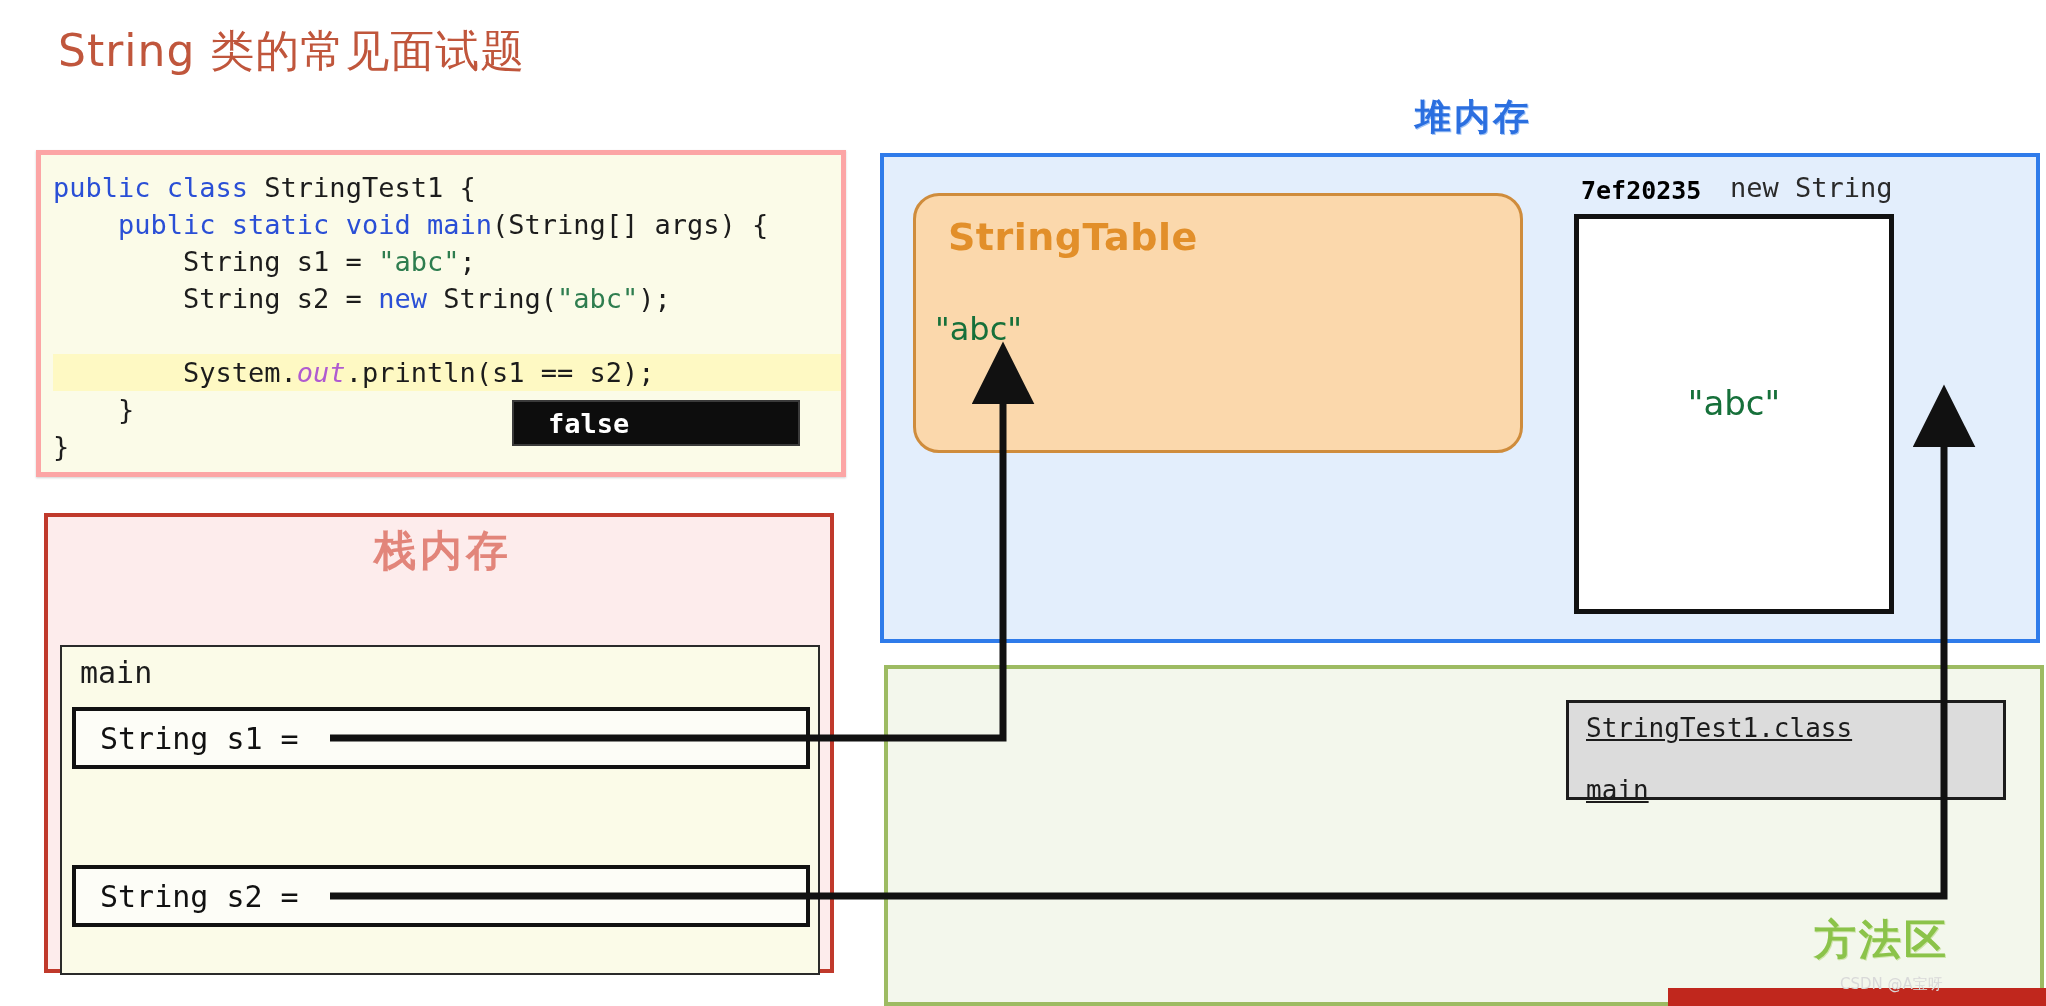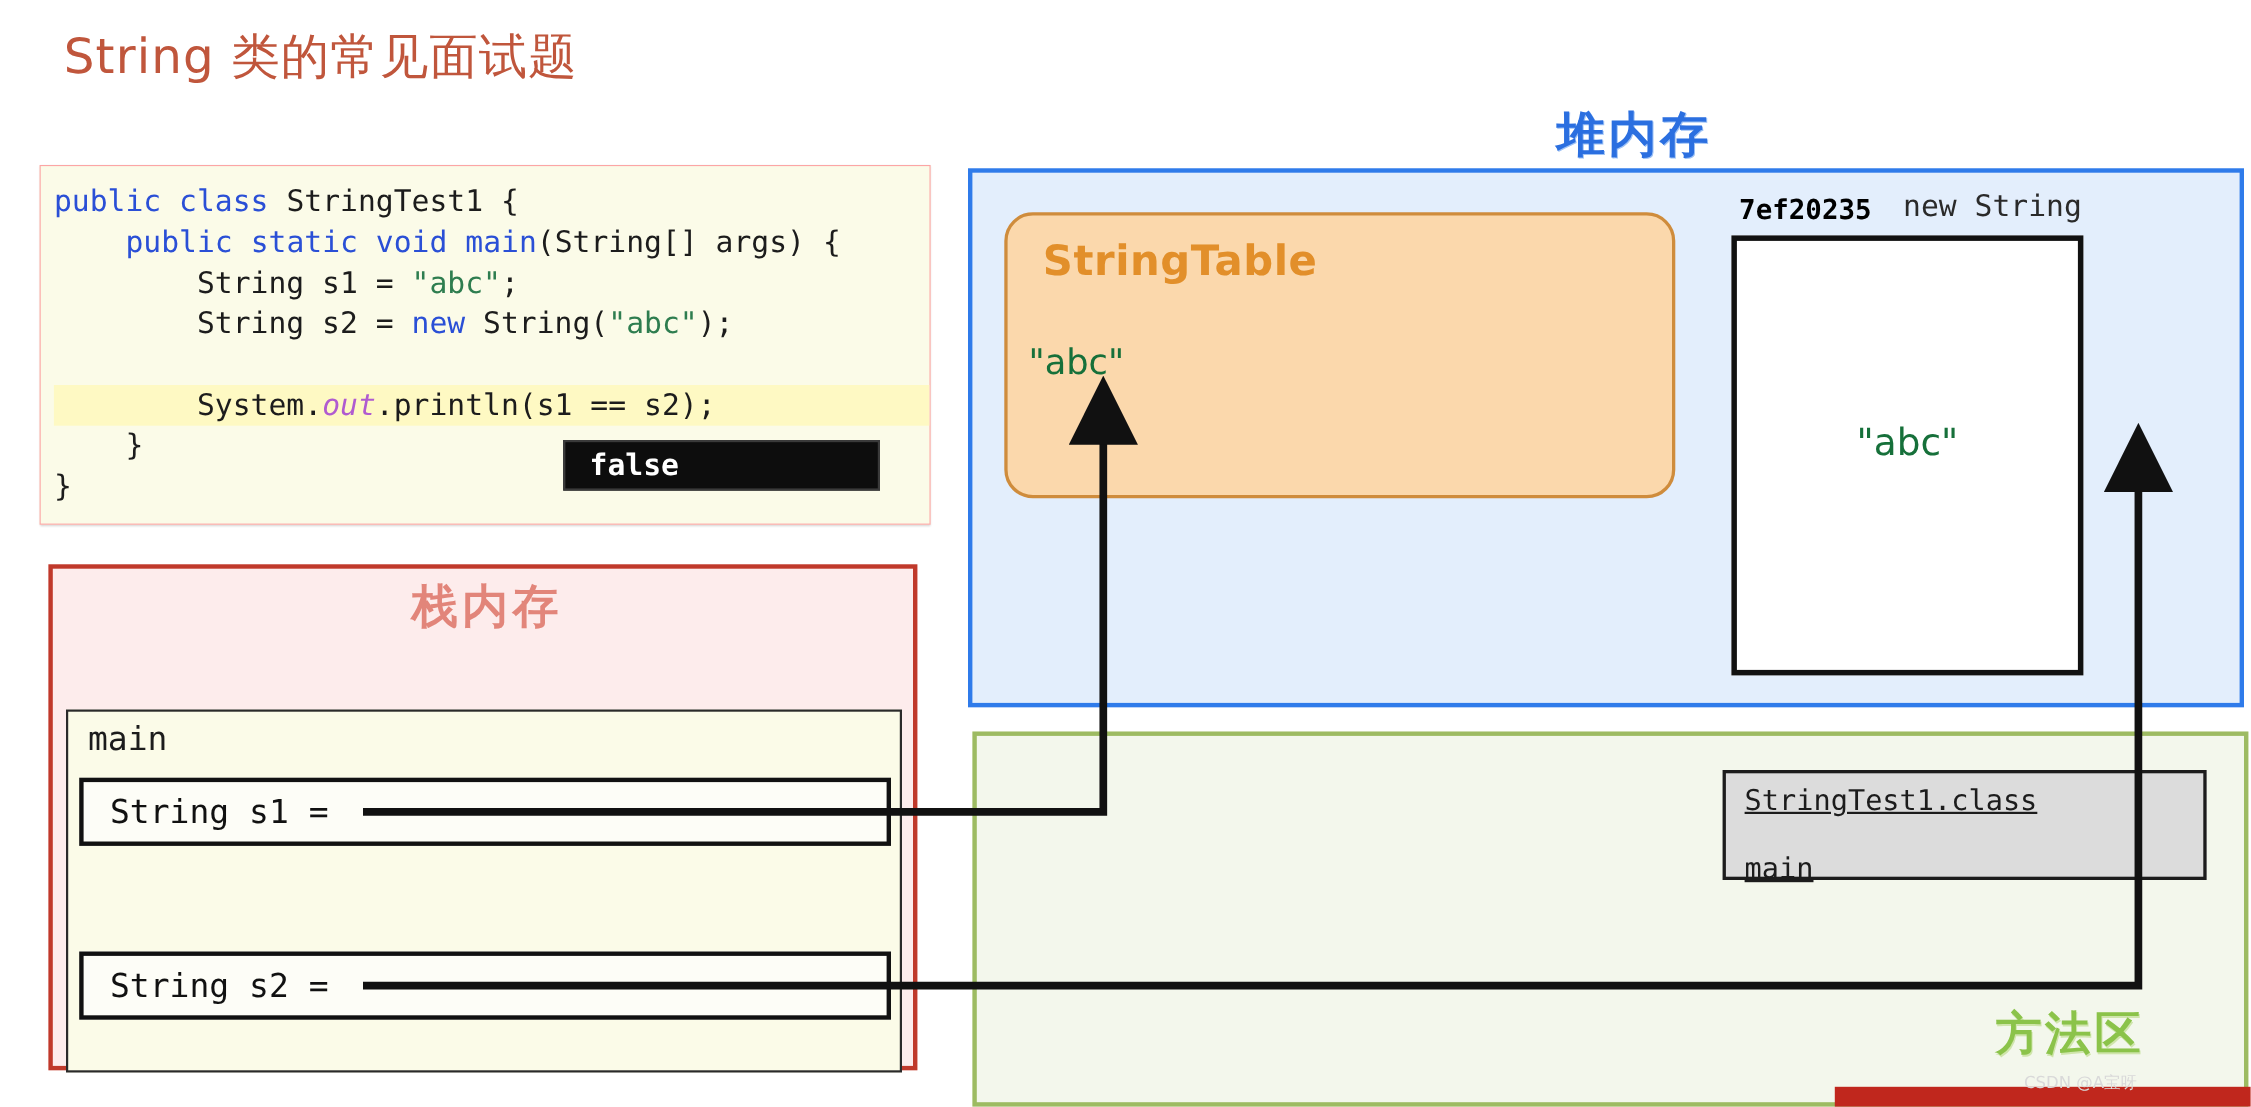--- a/index.html
+++ b/index.html
@@ -20,21 +20,21 @@
     color:#c0563c;
     letter-spacing:1px;
     white-space:nowrap;
     text-align:center;
   }
 
   
   #code-panel{
     left:36px; top:150px; width:810px; height:327px;
     background:#fbfbe8;
-    border:1px solid #fca5a5;
+    border:5px solid #fca5a5;
     box-shadow:0 1px 2px rgba(0,0,0,.18);
     box-sizing:border-box;
     overflow:hidden;
   }
   #code-panel .lines{
     font-family:"DejaVu Sans Mono","Liberation Mono",monospace;
     font-size:27px;
     line-height:37px;
     color:#1c1c1c;
     padding:14px 0 0 12px;
@@ -50,21 +50,21 @@
   #false-box{
     left:512px; top:400px; width:288px; height:46px;
     background:#0d0d0d;
     border:2px solid #3a3a3a;
     box-sizing:border-box;
     color:#ffffff;
     font-family:"DejaVu Sans Mono","Liberation Mono",monospace;
     font-size:27px;
     font-weight:bold;
     display:flex;align-items:center;
-    padding-left:22px;
+    padding-left:34px;
     box-sizing:border-box;
   }
 
   
   #stack-region{
     left:44px; top:513px; width:790px; height:460px;
     background:#fdecec;
     border:4px solid #c0392b;
     box-sizing:border-box;
   }
@@ -96,21 +96,21 @@
     font-family:"DejaVu Sans Mono","Liberation Mono",monospace;
     font-size:30px; color:#111111;
   }
   #var-s1{left:72px; top:707px; width:738px; height:62px;}
   #var-s2{left:72px; top:865px; width:738px; height:62px;}
 
   
   #heap-label{
     left:1415px; top:93px;
     font-family:"DejaVu Sans", sans-serif;
-    font-size:44px;font-weight:bold;
+    font-size:36px;font-weight:bold;
     color:#2b6fe0;
     letter-spacing:3px;
     text-shadow:1px 1px 0 #9ec2f5;
   }
   #heap-region{
     left:880px; top:153px; width:1160px; height:490px;
     background:#e3eefc;
     border:4px solid #2f7bea;
     box-sizing:border-box;
   }

